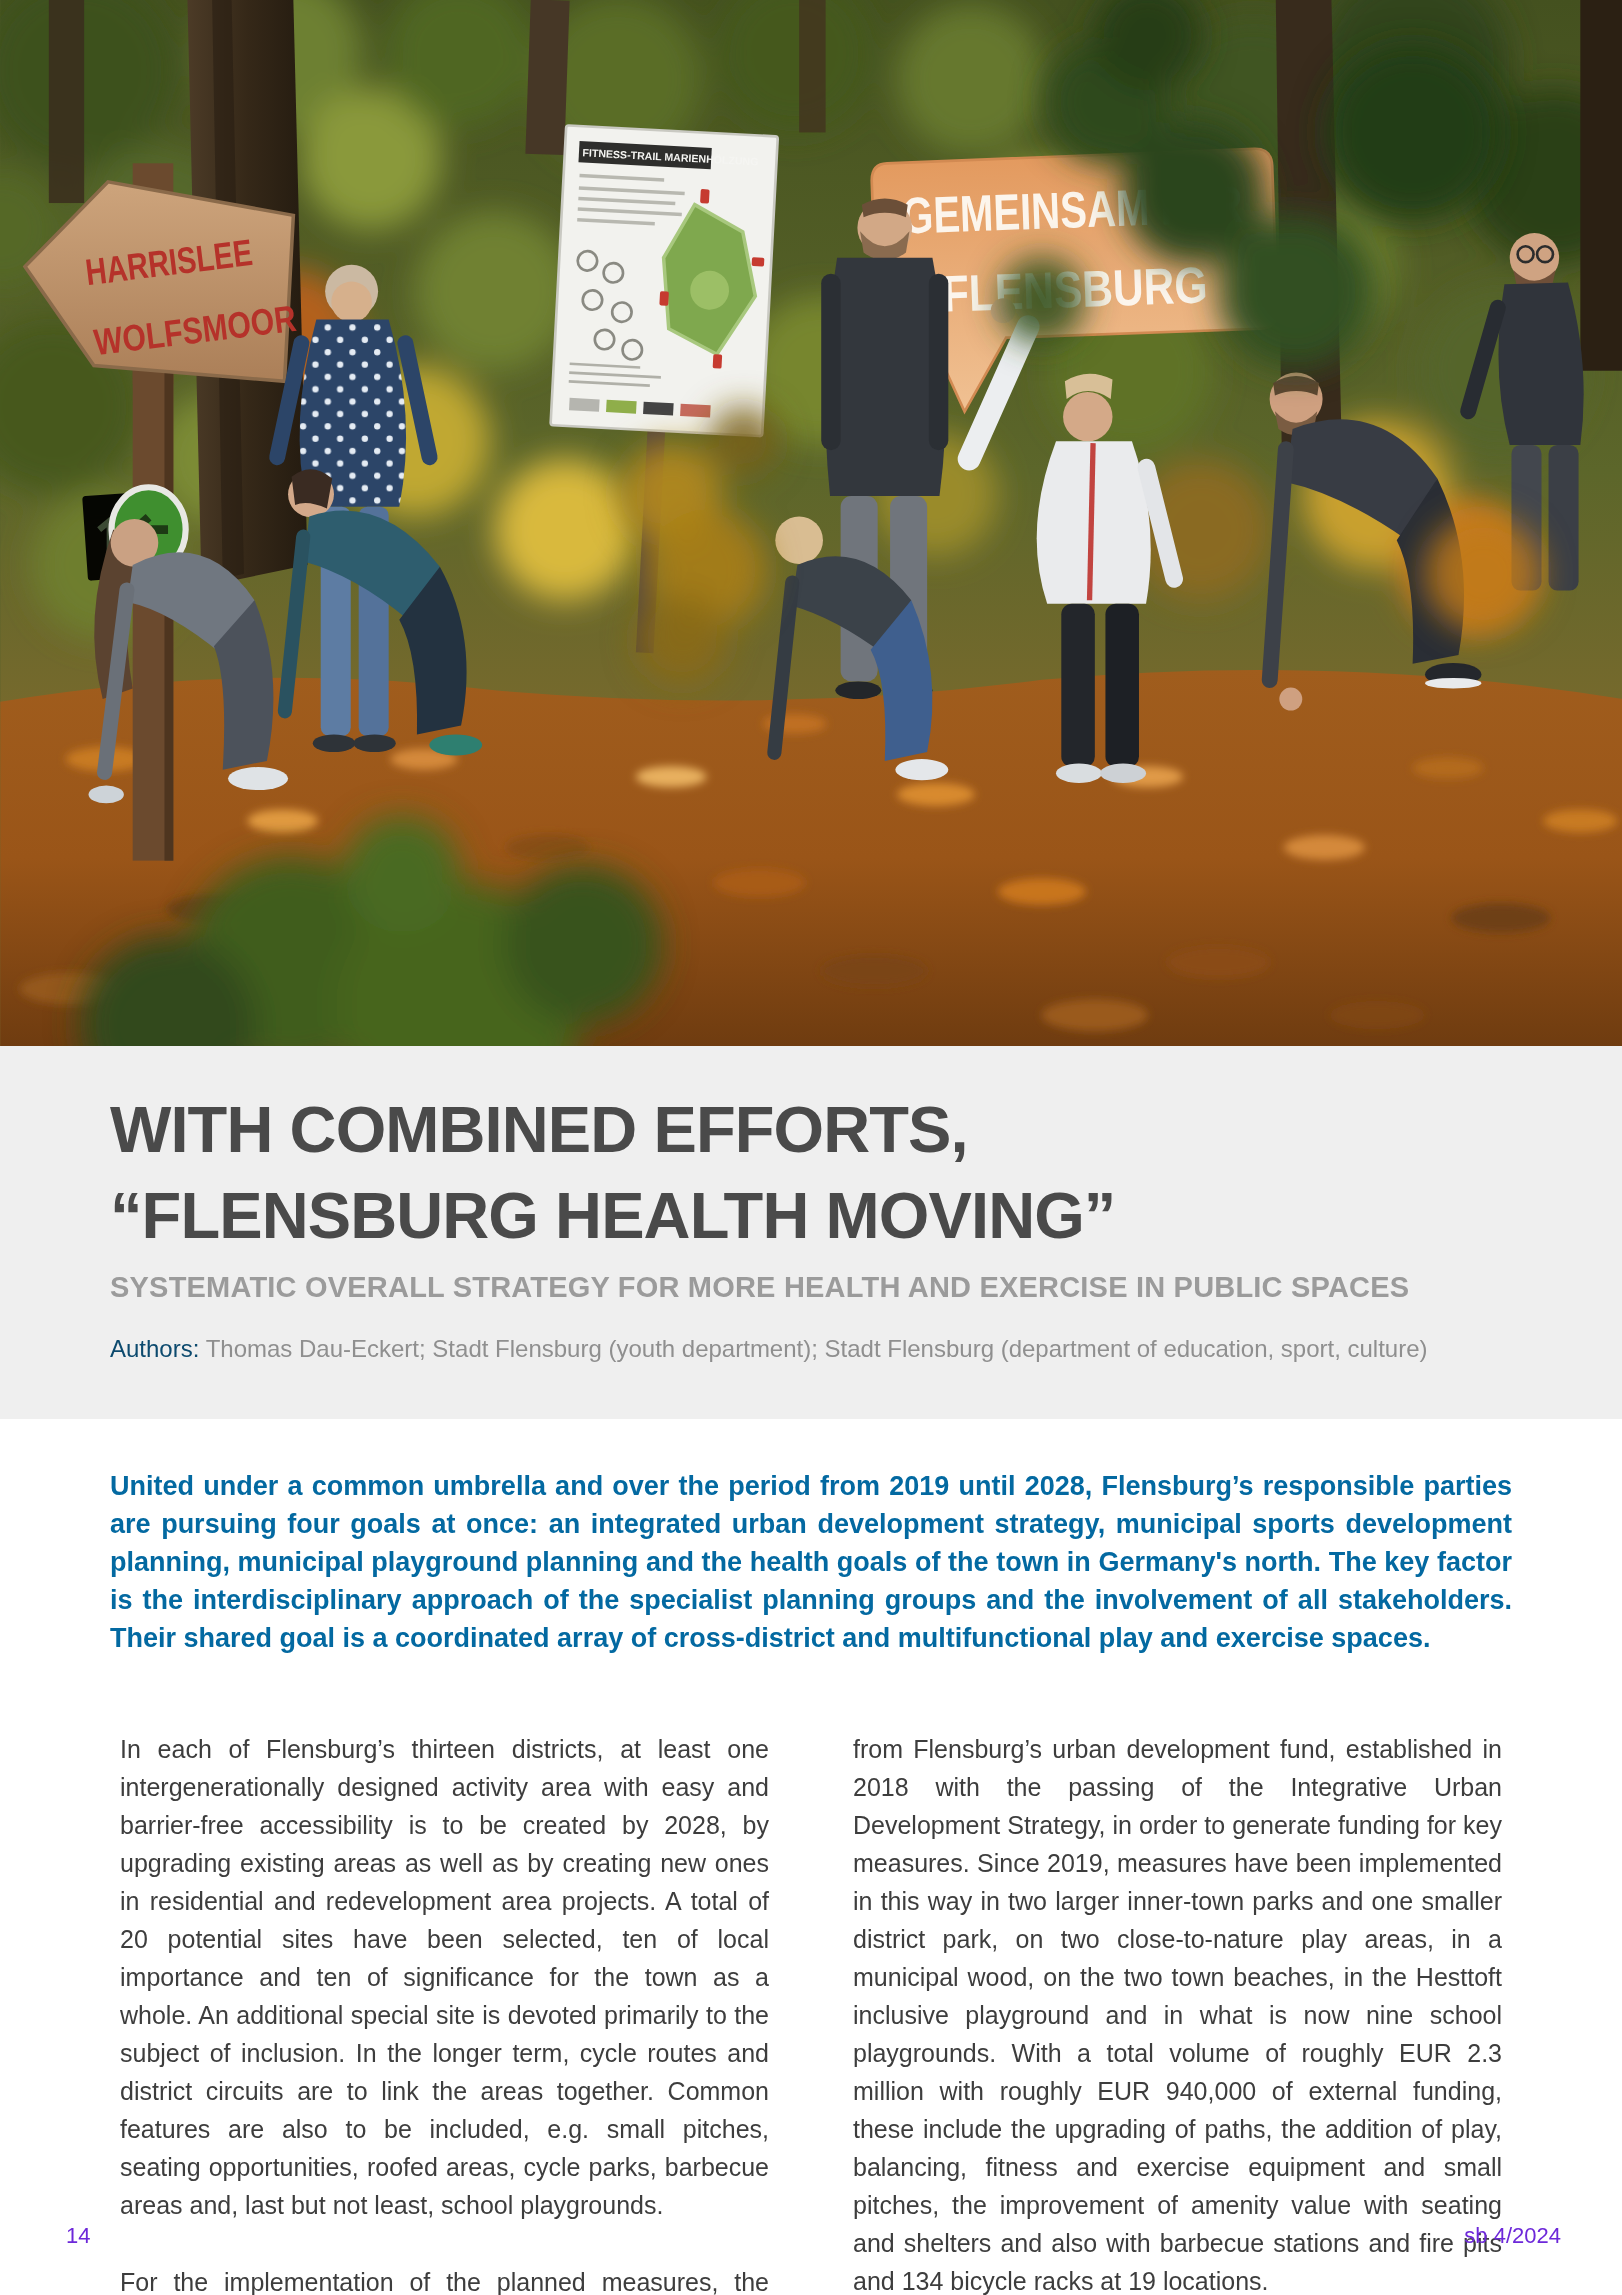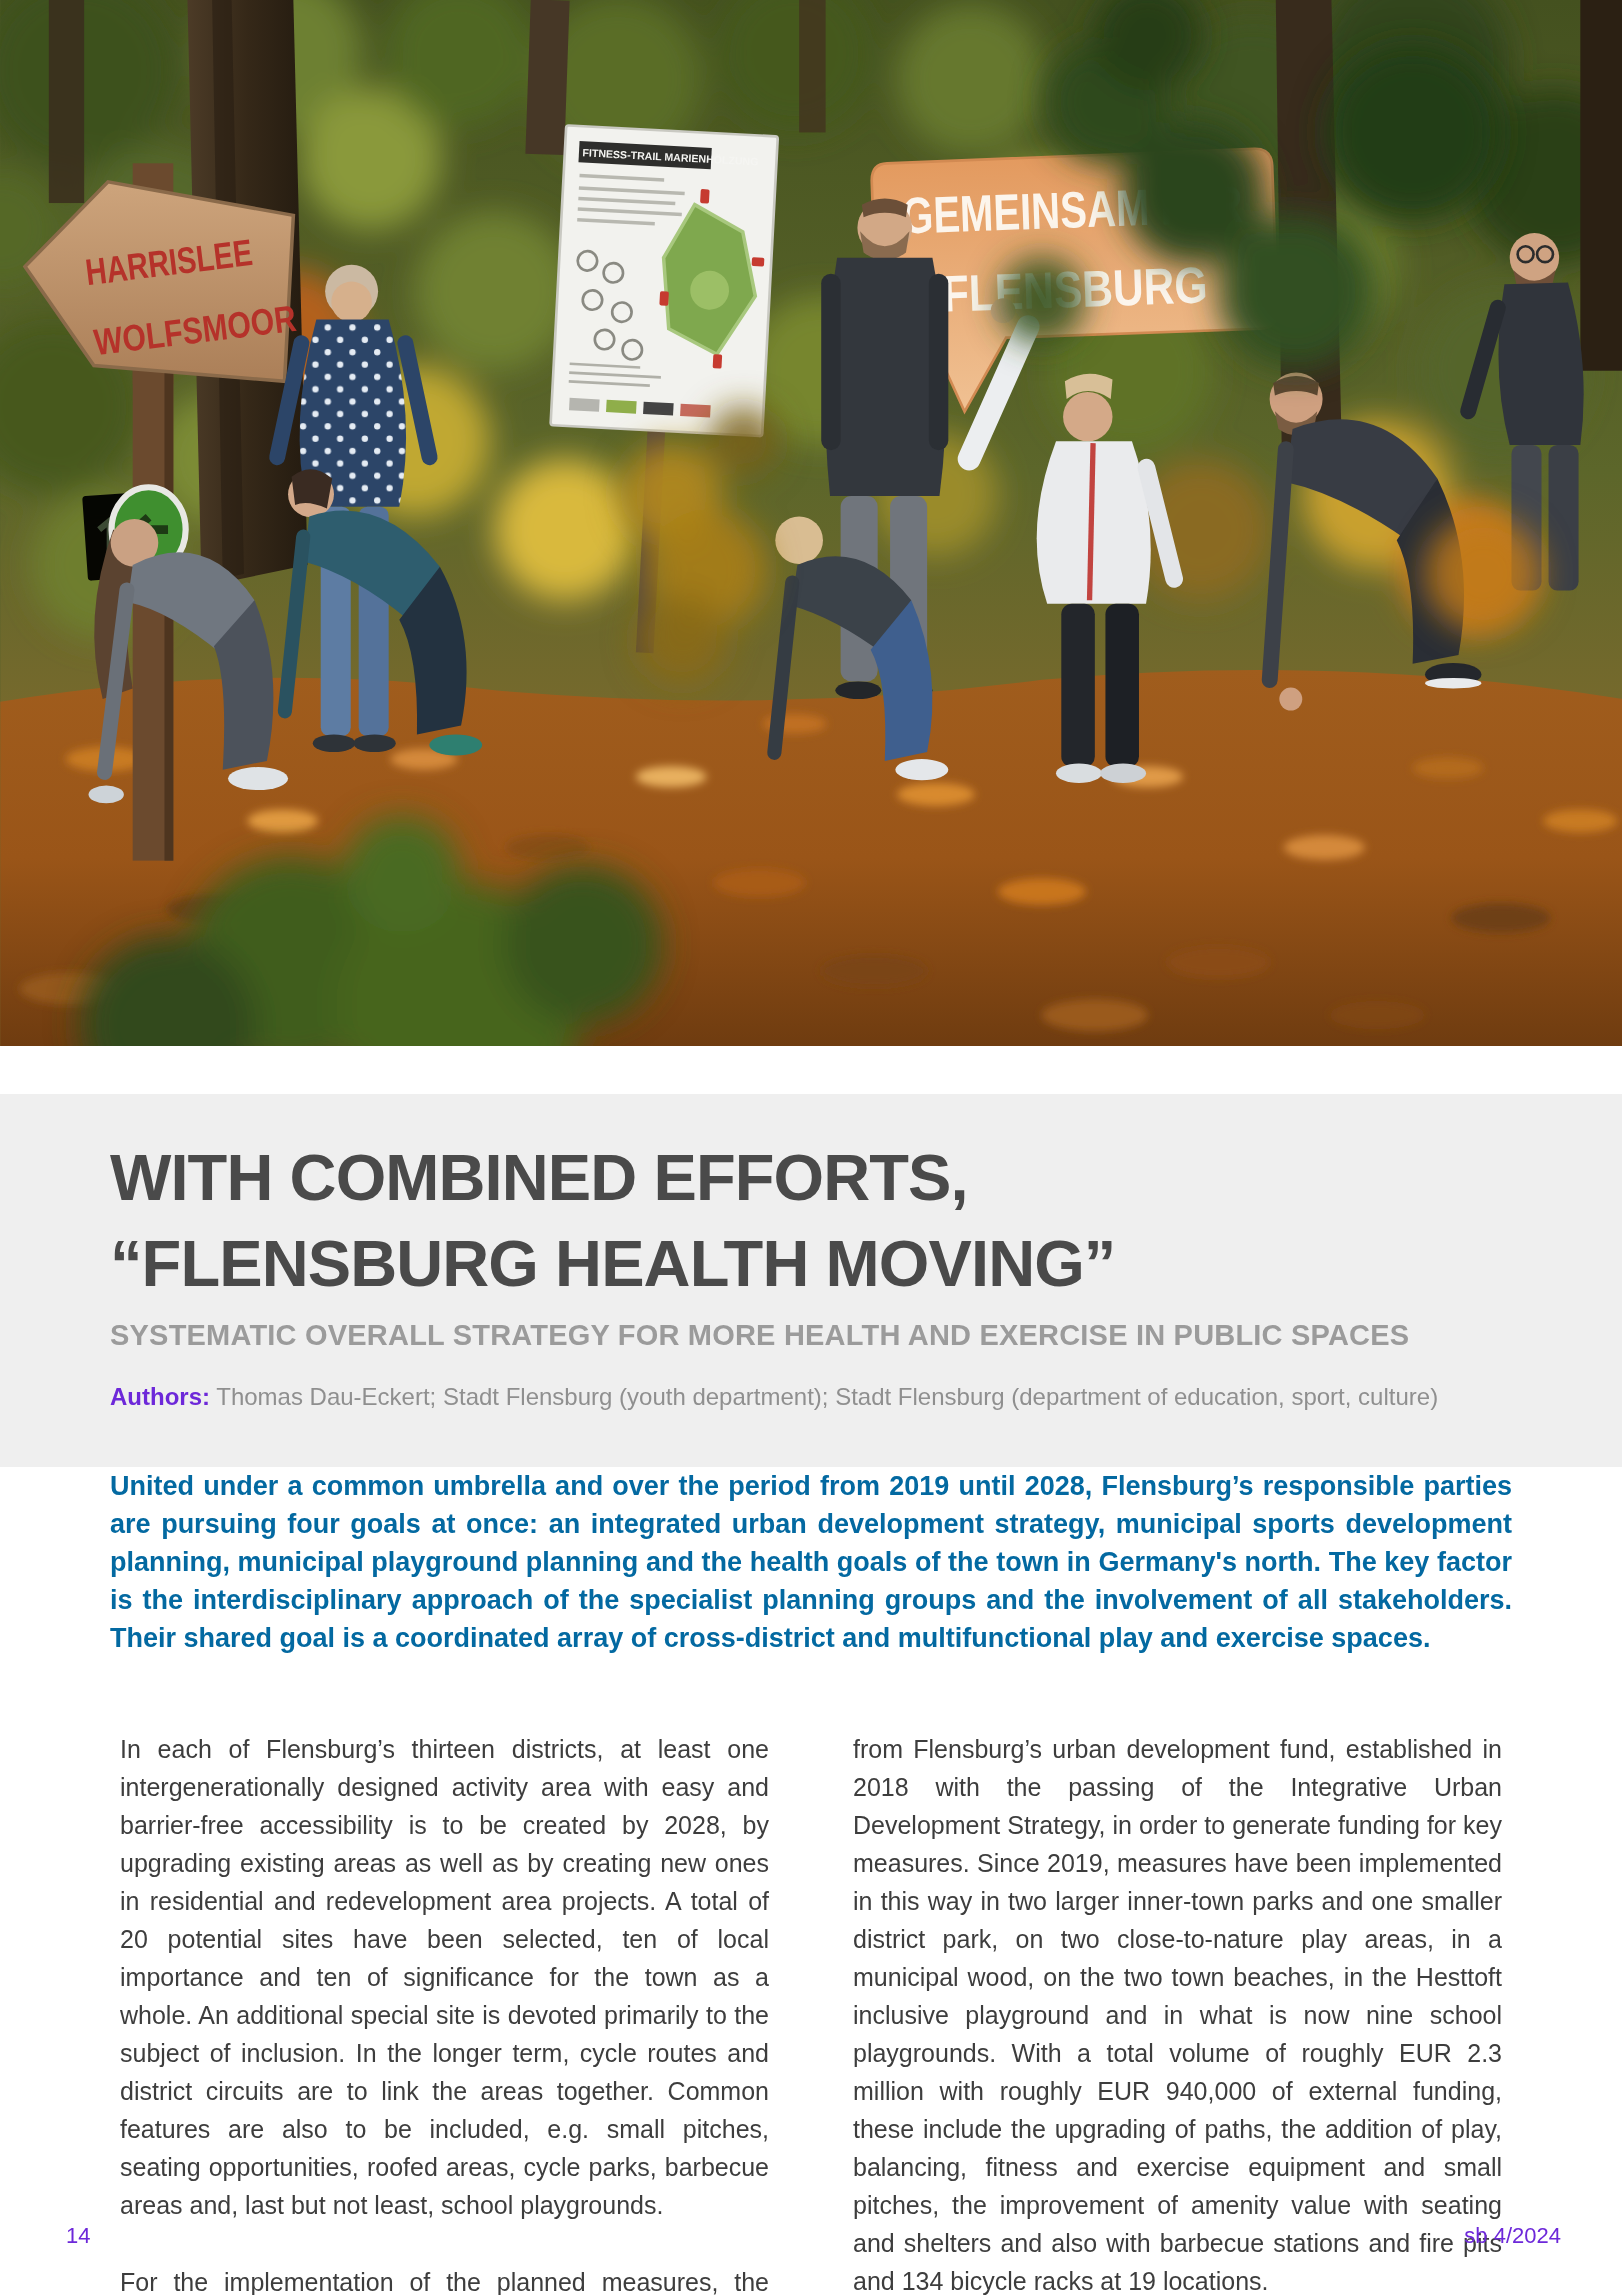--- a/index.html
+++ b/index.html
@@ -9,36 +9,36 @@
     font-family:"Liberation Sans", sans-serif;
     position:relative;
     overflow:hidden;
   }
   .page{position:absolute;inset:0;}
   
   .photo{position:absolute;top:0;left:0;width:1623px;height:1046px;overflow:hidden;background:#55602a;}
   .photo svg{display:block;}
   
   .band{
-    position:absolute;top:1094px;left:0;width:1623px;height:373px;
+    position:absolute;top:1046px;left:0;width:1623px;height:373px;
     background:#efefef;box-sizing:border-box;
     padding:41px 110px 0 110px;
   }
   .title-line{
     display:block;
     font-size:65px;font-weight:700;color:#4a4a4a;
     line-height:86px;letter-spacing:-0.9px;
   }
   .subtitle{
     margin-top:12.4px;
     font-size:29px;font-weight:700;color:#9b9b9b;letter-spacing:0.2px;
   }
   .credits{margin-top:26.5px;}
   .credit{margin:0;font-size:24px;line-height:35px;color:#8f8f8f;}
-  .credit .label{font-weight:700;color:#6d28d9;}
+  .credit .label{font-weight:400;color:#0c4a6e;}
   
   .intro{
     position:absolute;top:1467px;left:110px;width:1402px;
     margin:0;
     font-size:27px;font-weight:700;color:#0369a1;
     line-height:38px;text-align:justify;
   }
   .columns{
     position:absolute;top:1720px;left:110px;width:1402px;
     display:flex;gap:64px;

